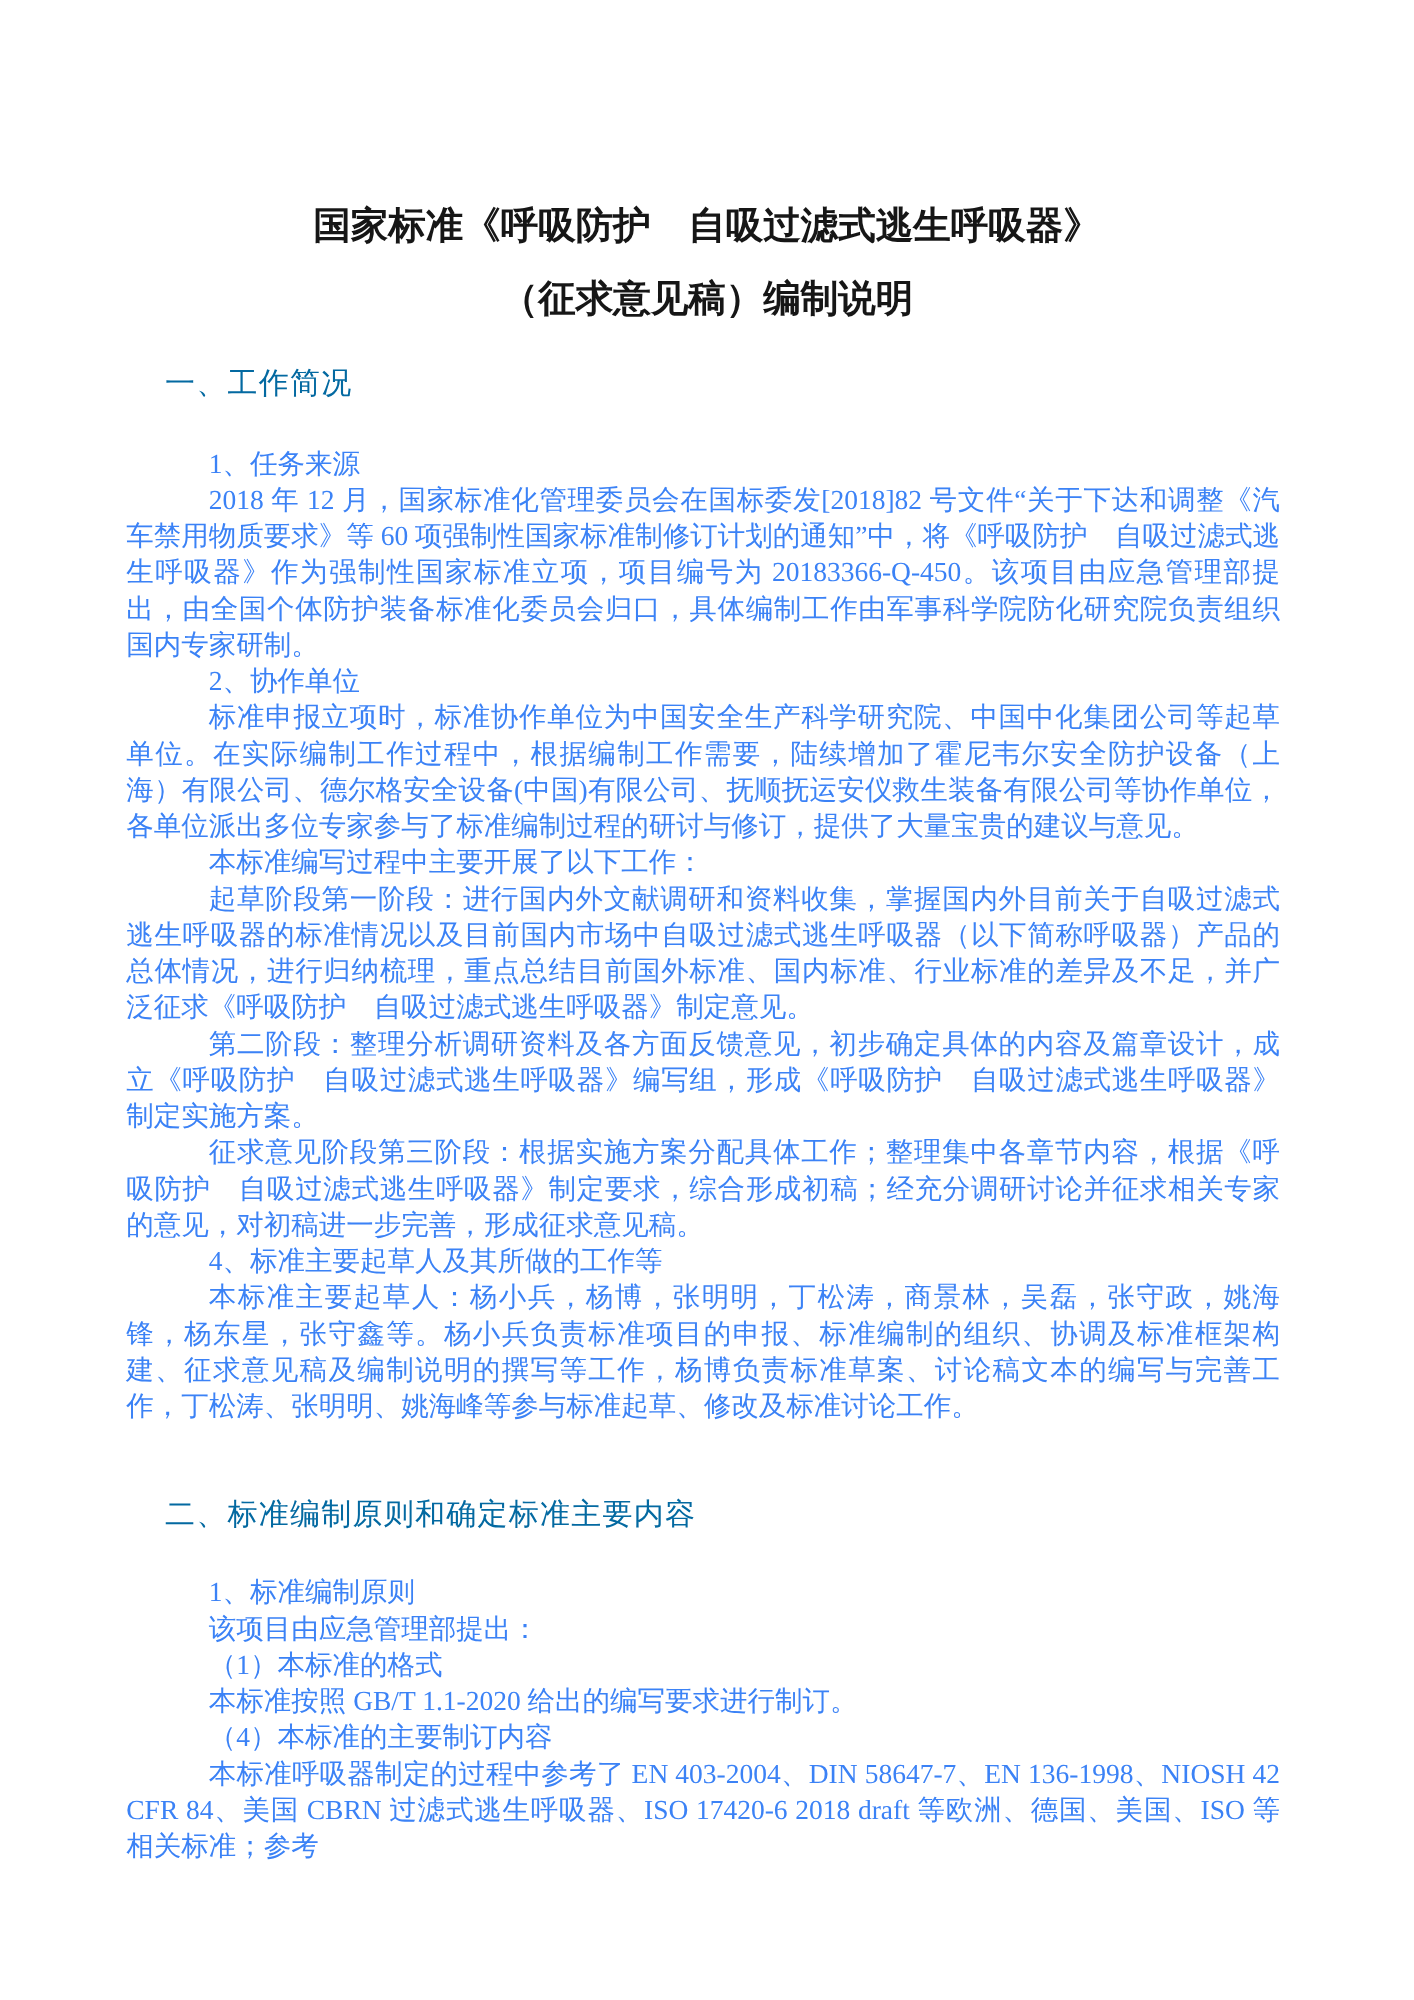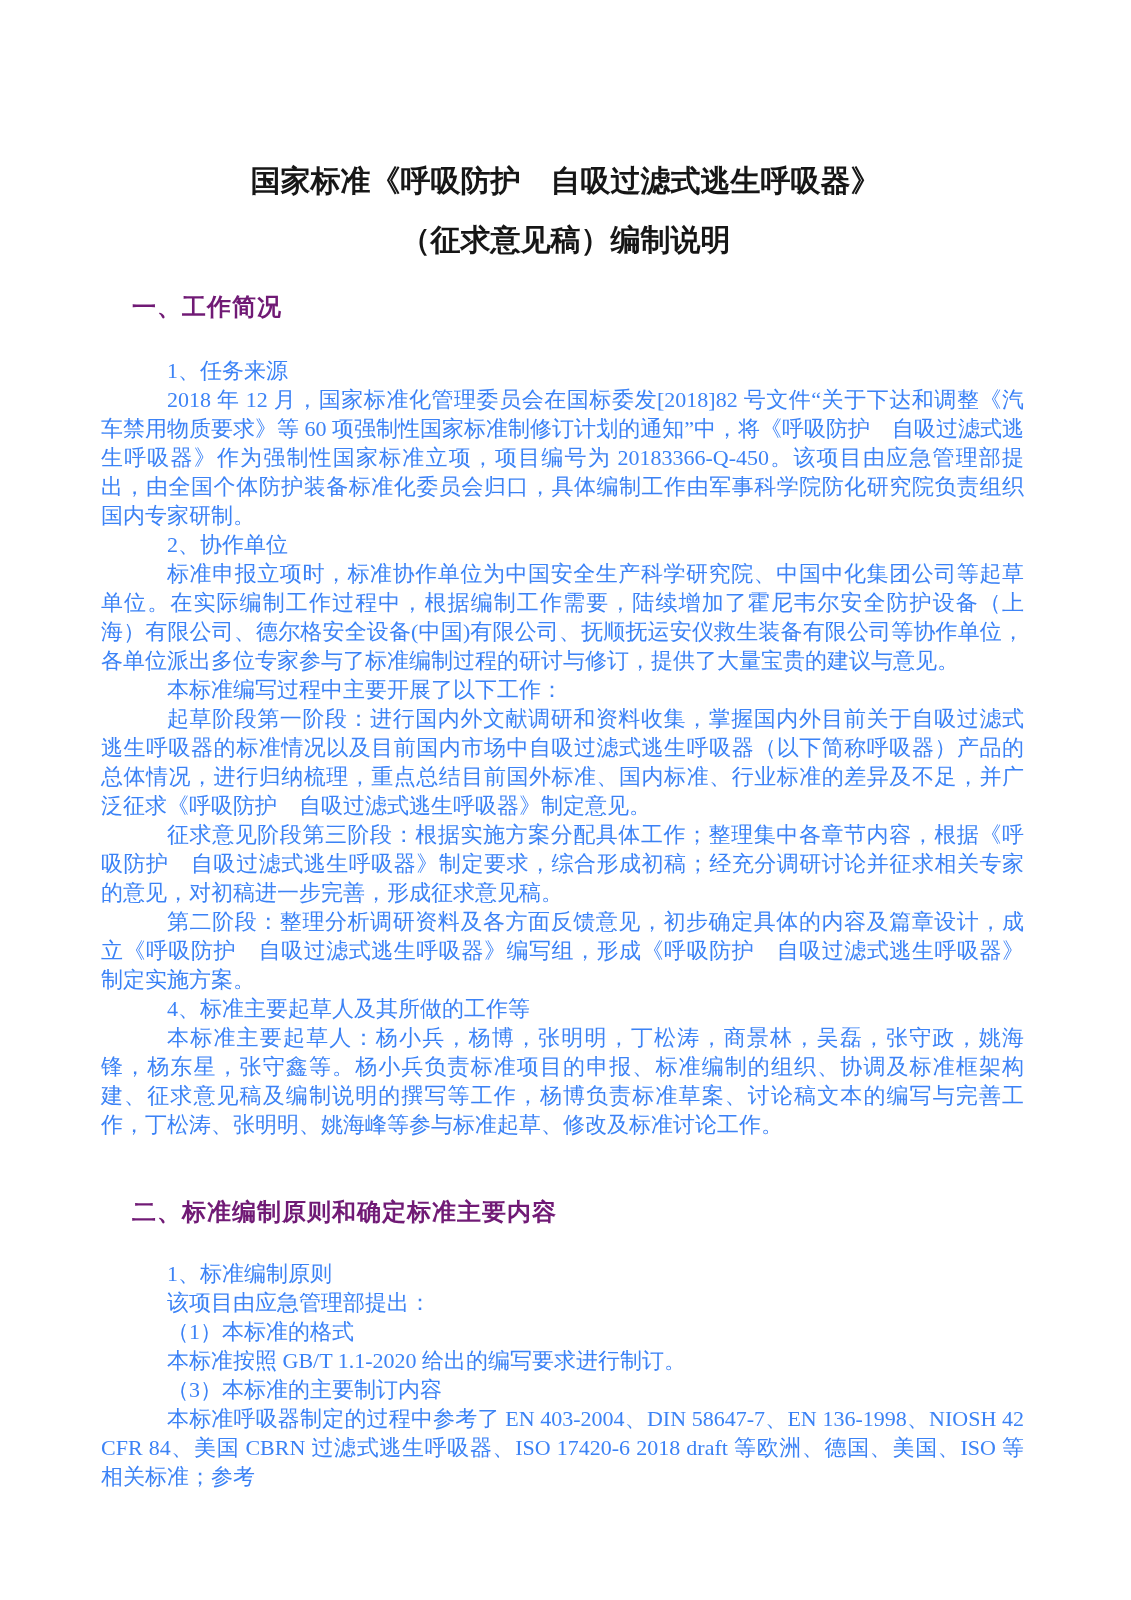--- a/index.html
+++ b/index.html
@@ -31,25 +31,25 @@
     color: #161616;
   }
   .doc-title.line2 {
     margin-top: 26px;
   }
   .content {
     padding: 0 107px 0 101px;
   }
   .sec-heading {
     font-family: "Liberation Sans", sans-serif;
-    font-weight: 700;
+    font-weight: 400;
     font-size: 24px;
     line-height: 1.1;
     margin: 0 0 0 31px;
-    color: #701a75;
+    color: #0369a1;
     letter-spacing: 1px;
   }
   .h-first {
     margin-top: 38px;
     margin-bottom: 36px;
   }
   .h-second {
     margin-top: 60px;
     margin-bottom: 33px;
   }
@@ -76,30 +76,30 @@
   <main class="content">
 
     <section>
       <h2 class="sec-heading h-first">一、工作简况</h2>
       <p class="para">1、任务来源</p>
       <p class="para">2018 年 12 月，国家标准化管理委员会在国标委发[2018]82 号文件“关于下达和调整《汽车禁用物质要求》等 60 项强制性国家标准制修订计划的通知”中，将《呼吸防护　自吸过滤式逃生呼吸器》作为强制性国家标准立项，项目编号为 20183366-Q-450。该项目由应急管理部提出，由全国个体防护装备标准化委员会归口，具体编制工作由军事科学院防化研究院负责组织国内专家研制。</p>
       <p class="para">2、协作单位</p>
       <p class="para">标准申报立项时，标准协作单位为中国安全生产科学研究院、中国中化集团公司等起草单位。在实际编制工作过程中，根据编制工作需要，陆续增加了霍尼韦尔安全防护设备（上海）有限公司、德尔格安全设备(中国)有限公司、抚顺抚运安仪救生装备有限公司等协作单位，各单位派出多位专家参与了标准编制过程的研讨与修订，提供了大量宝贵的建议与意见。</p>
       <p class="para">本标准编写过程中主要开展了以下工作：</p>
       <p class="para">起草阶段第一阶段：进行国内外文献调研和资料收集，掌握国内外目前关于自吸过滤式逃生呼吸器的标准情况以及目前国内市场中自吸过滤式逃生呼吸器（以下简称呼吸器）产品的总体情况，进行归纳梳理，重点总结目前国外标准、国内标准、行业标准的差异及不足，并广泛征求《呼吸防护　自吸过滤式逃生呼吸器》制定意见。</p>
+      <p class="para">第二阶段：整理分析调研资料及各方面反馈意见，初步确定具体的内容及篇章设计，成立《呼吸防护　自吸过滤式逃生呼吸器》编写组，形成《呼吸防护　自吸过滤式逃生呼吸器》制定实施方案。</p>
       <p class="para">征求意见阶段第三阶段：根据实施方案分配具体工作；整理集中各章节内容，根据《呼吸防护　自吸过滤式逃生呼吸器》制定要求，综合形成初稿；经充分调研讨论并征求相关专家的意见，对初稿进一步完善，形成征求意见稿。</p>
-      <p class="para">第二阶段：整理分析调研资料及各方面反馈意见，初步确定具体的内容及篇章设计，成立《呼吸防护　自吸过滤式逃生呼吸器》编写组，形成《呼吸防护　自吸过滤式逃生呼吸器》制定实施方案。</p>
       <p class="para">4、标准主要起草人及其所做的工作等</p>
       <p class="para">本标准主要起草人：杨小兵，杨博，张明明，丁松涛，商景林，吴磊，张守政，姚海锋，杨东星，张守鑫等。杨小兵负责标准项目的申报、标准编制的组织、协调及标准框架构建、征求意见稿及编制说明的撰写等工作，杨博负责标准草案、讨论稿文本的编写与完善工作，丁松涛、张明明、姚海峰等参与标准起草、修改及标准讨论工作。</p>
     </section>
 
     <section>
       <h2 class="sec-heading h-second">二、标准编制原则和确定标准主要内容</h2>
       <p class="para">1、标准编制原则</p>
       <p class="para">该项目由应急管理部提出：</p>
       <p class="para">（1）本标准的格式</p>
       <p class="para">本标准按照 GB/T 1.1-2020 给出的编写要求进行制订。</p>
-      <p class="para">（3）本标准的主要制订内容</p>
+      <p class="para">（4）本标准的主要制订内容</p>
       <p class="para">本标准呼吸器制定的过程中参考了 EN 403-2004、DIN 58647-7、EN 136-1998、NIOSH 42 CFR 84、美国 CBRN 过滤式逃生呼吸器、ISO 17420-6 2018 draft 等欧洲、德国、美国、ISO 等相关标准；参考</p>
     </section>
 
   </main>
 </div>
 
 </body></html>

